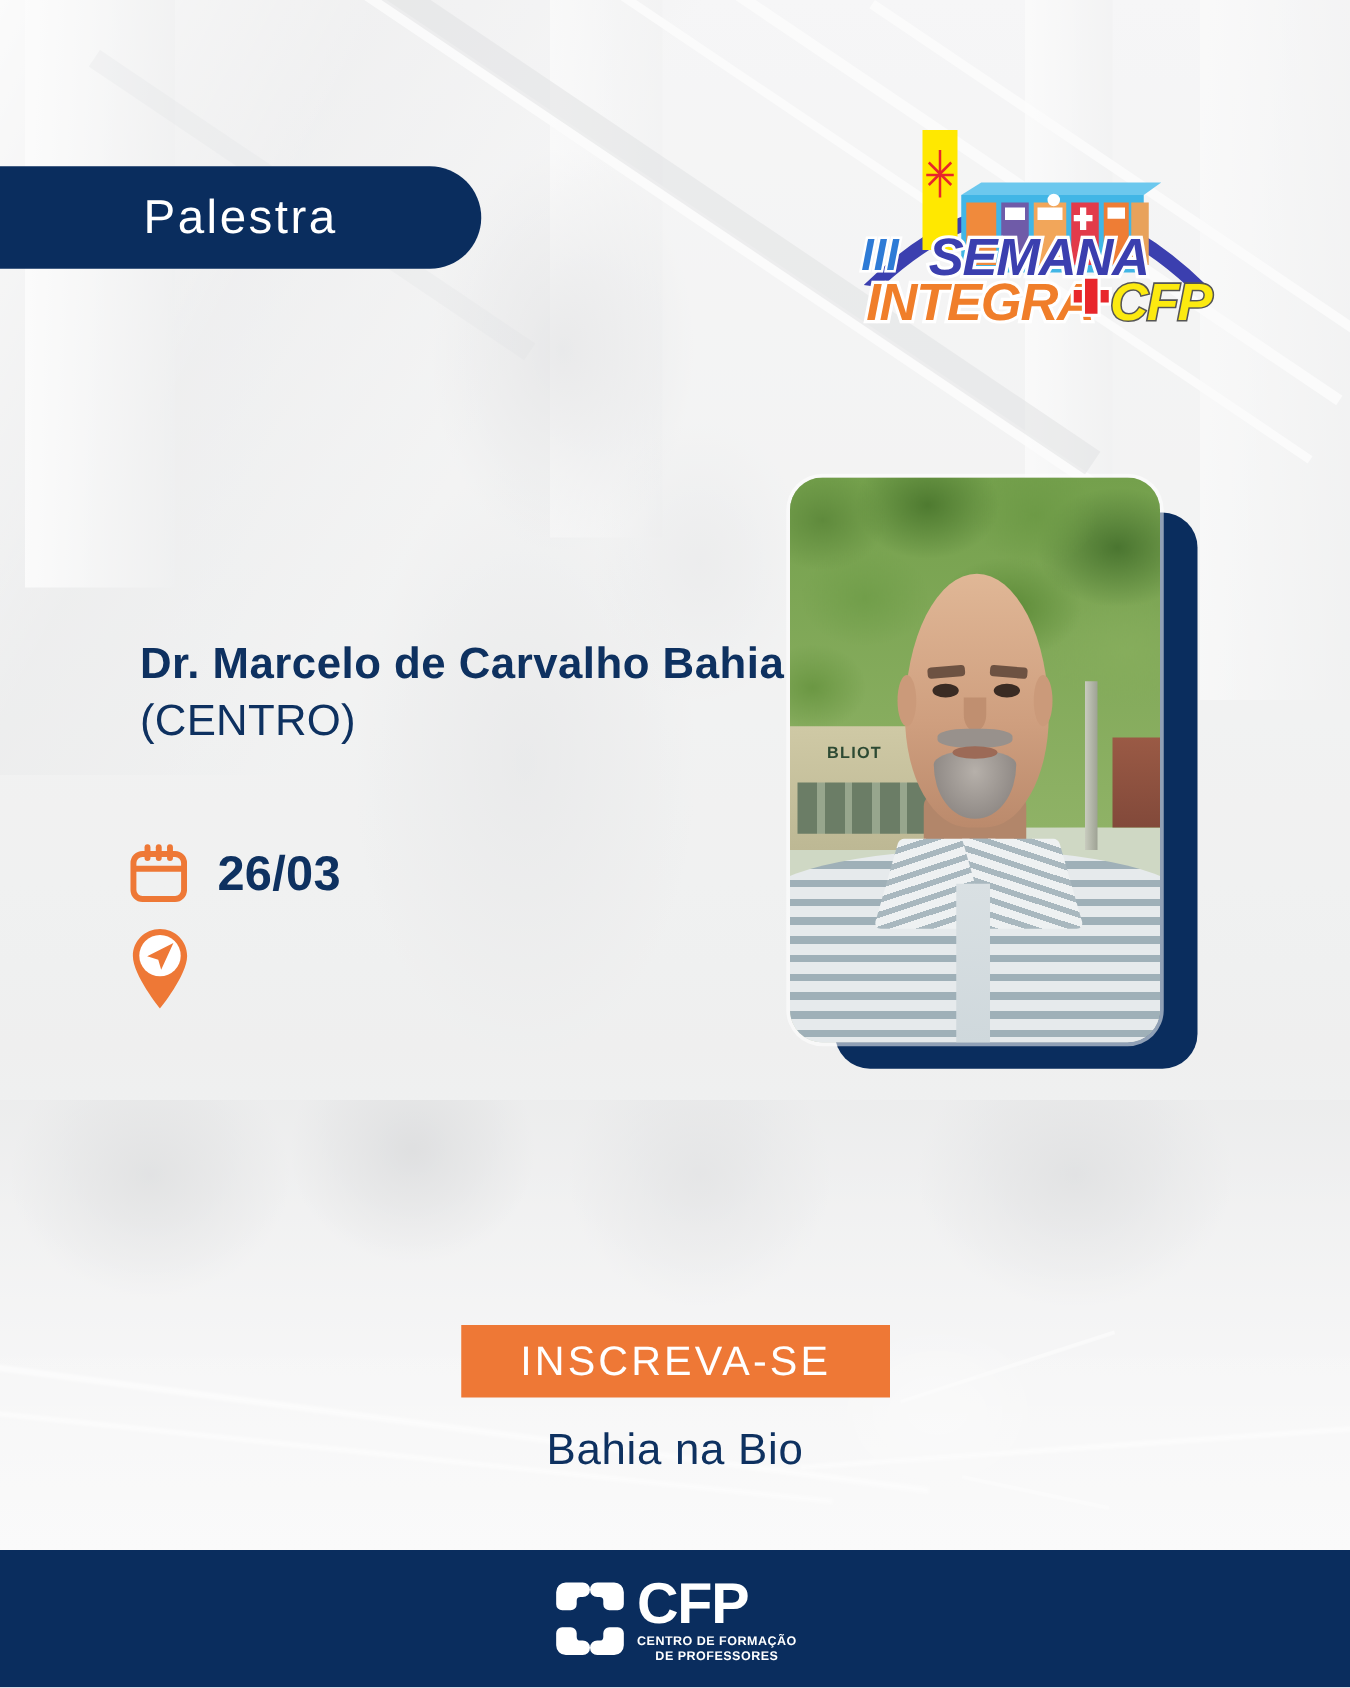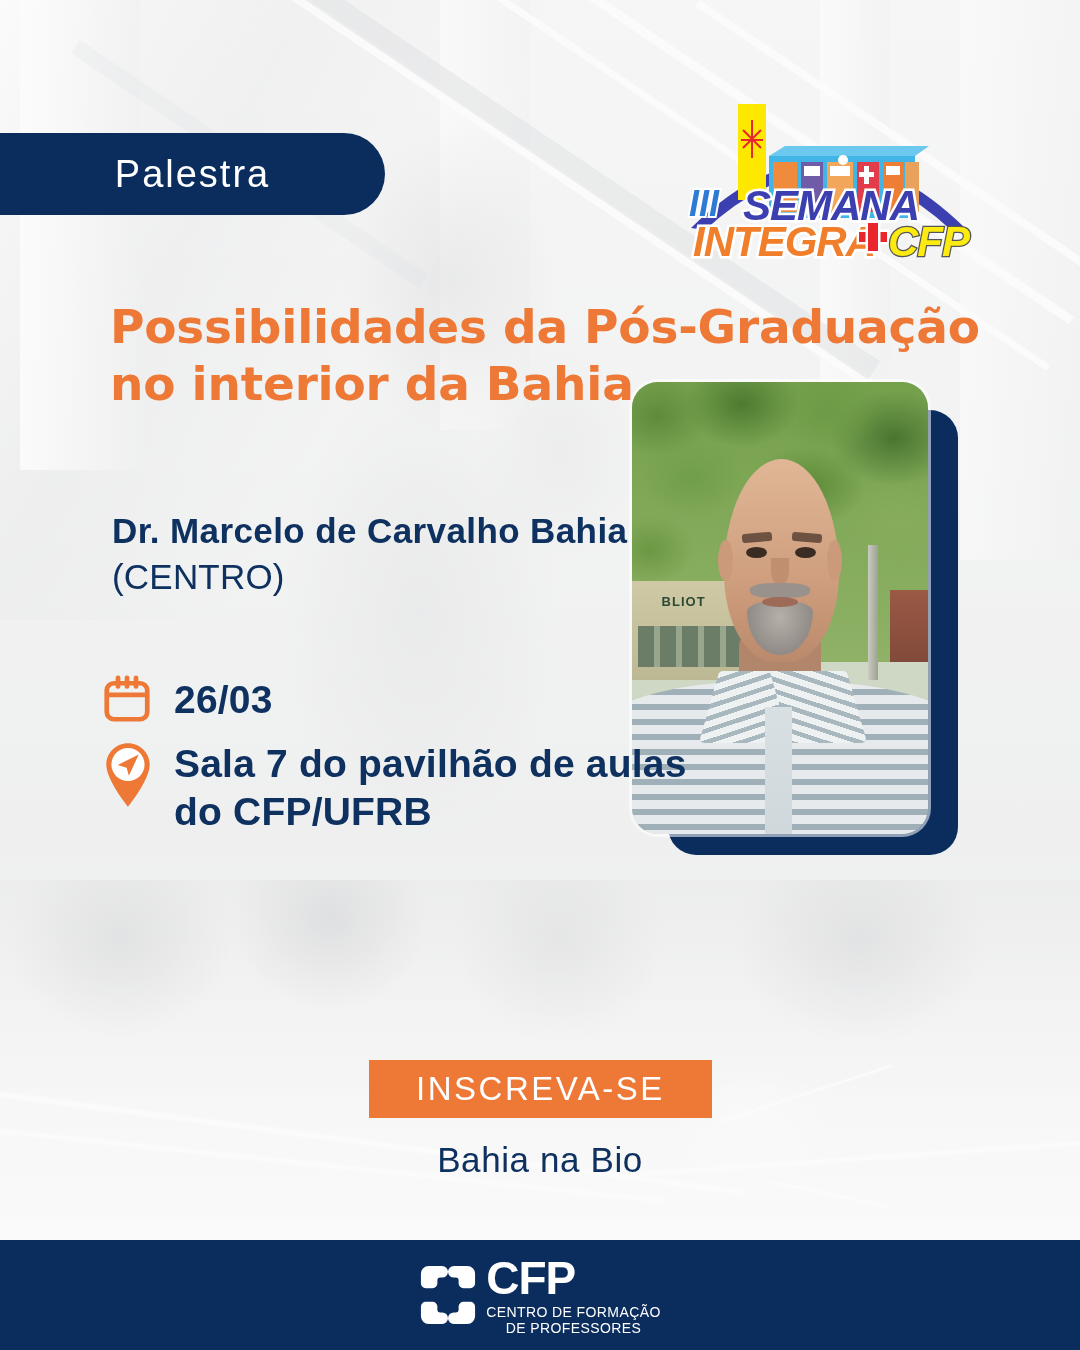--- a/index.html
+++ b/index.html
@@ -217,21 +217,21 @@
     background:#0a2d5e;display:flex;align-items:center;justify-content:center;
   }
   .cfp-logo{display:flex;align-items:center;gap:9px;}
   .cfp-mark{width:58px;height:62px;}
   .cfp-txt{display:flex;flex-direction:column;align-items:flex-start;line-height:1;}
   .cfp-big{
     color:#fff;font-size:46px;font-weight:700;letter-spacing:-1px;
     font-family:"Liberation Sans",sans-serif;
   }
   .cfp-s1,.cfp-s2{
-    color:#fff;font-size:14px;font-weight:400;letter-spacing:.4px;
+    color:#fff;font-size:10px;font-weight:700;letter-spacing:.4px;
     font-family:"Liberation Sans",sans-serif;
   }
   .cfp-s1{margin-top:4px;}
   .cfp-s2{margin-top:2px;align-self:center;}
 </style>
 </head>
 <body>
 
 <div class="poster">
 
@@ -303,24 +303,20 @@
 
       <text x="10" y="156" font-family="Liberation Sans, sans-serif" font-size="42" font-weight="700" font-style="italic" fill="#F07E2A" stroke="#ffffff" stroke-width="5" paint-order="stroke" letter-spacing="-1">INTEGRA</text>
       <g stroke="#ffffff" stroke-width="5" paint-order="stroke">
         <rect x="176" y="132" width="28" height="10" fill="#E8262B"></rect>
         <rect x="185" y="123" width="10" height="28" fill="#E8262B"></rect>
       </g>
       <text x="205" y="156" font-family="Liberation Sans, sans-serif" font-size="42" font-weight="700" font-style="italic" fill="#FCEA10" stroke="#555555" stroke-width="2.5" paint-order="stroke" letter-spacing="-1">CFP</text>
     </svg>
   </div>
 
-  <div class="title">
-    <div>Possibilidades da Pós-Graduação</div>
-    <div>no interior da Bahia</div>
-  </div>
 
   <div class="photo-shadow"></div>
   <div class="photo">
     <div class="sky"></div>
     <div class="trees"></div>
     <div class="bldg"></div>
     <div class="bldg-win"></div>
     <div class="bldg-sign">BLIOT</div>
     <div class="pole"></div>
     <div class="wall-r"></div>
@@ -364,21 +360,20 @@
 
 
     <div class="row row-loc">
       <div class="ic">
         <svg width="56" height="70" viewBox="0 0 24 30">
           <path d="M12 1.4c-5.1 0-9.3 4.1-9.3 9.2 0 6.6 9.3 18 9.3 18s9.3-11.4 9.3-18c0-5.1-4.2-9.2-9.3-9.2z" fill="#EE7836"></path>
           <circle cx="12" cy="10.5" r="7.1" fill="#ffffff"></circle>
           <path d="M16.6 6.2 L7.6 10.7 L11.4 11.9 L12.4 15.3 Z" fill="#EE7836"></path>
         </svg>
       </div>
-      <div class="tx">Sala 7 do pavilhão de aulas do CFP/UFRB</div>
     </div>
 
   </div>
 
   <div class="cta">
     <span>INSCREVA-SE</span>
   </div>
   <div class="linkbio">Bahia na Bio</div>
 
   <div class="footer">

